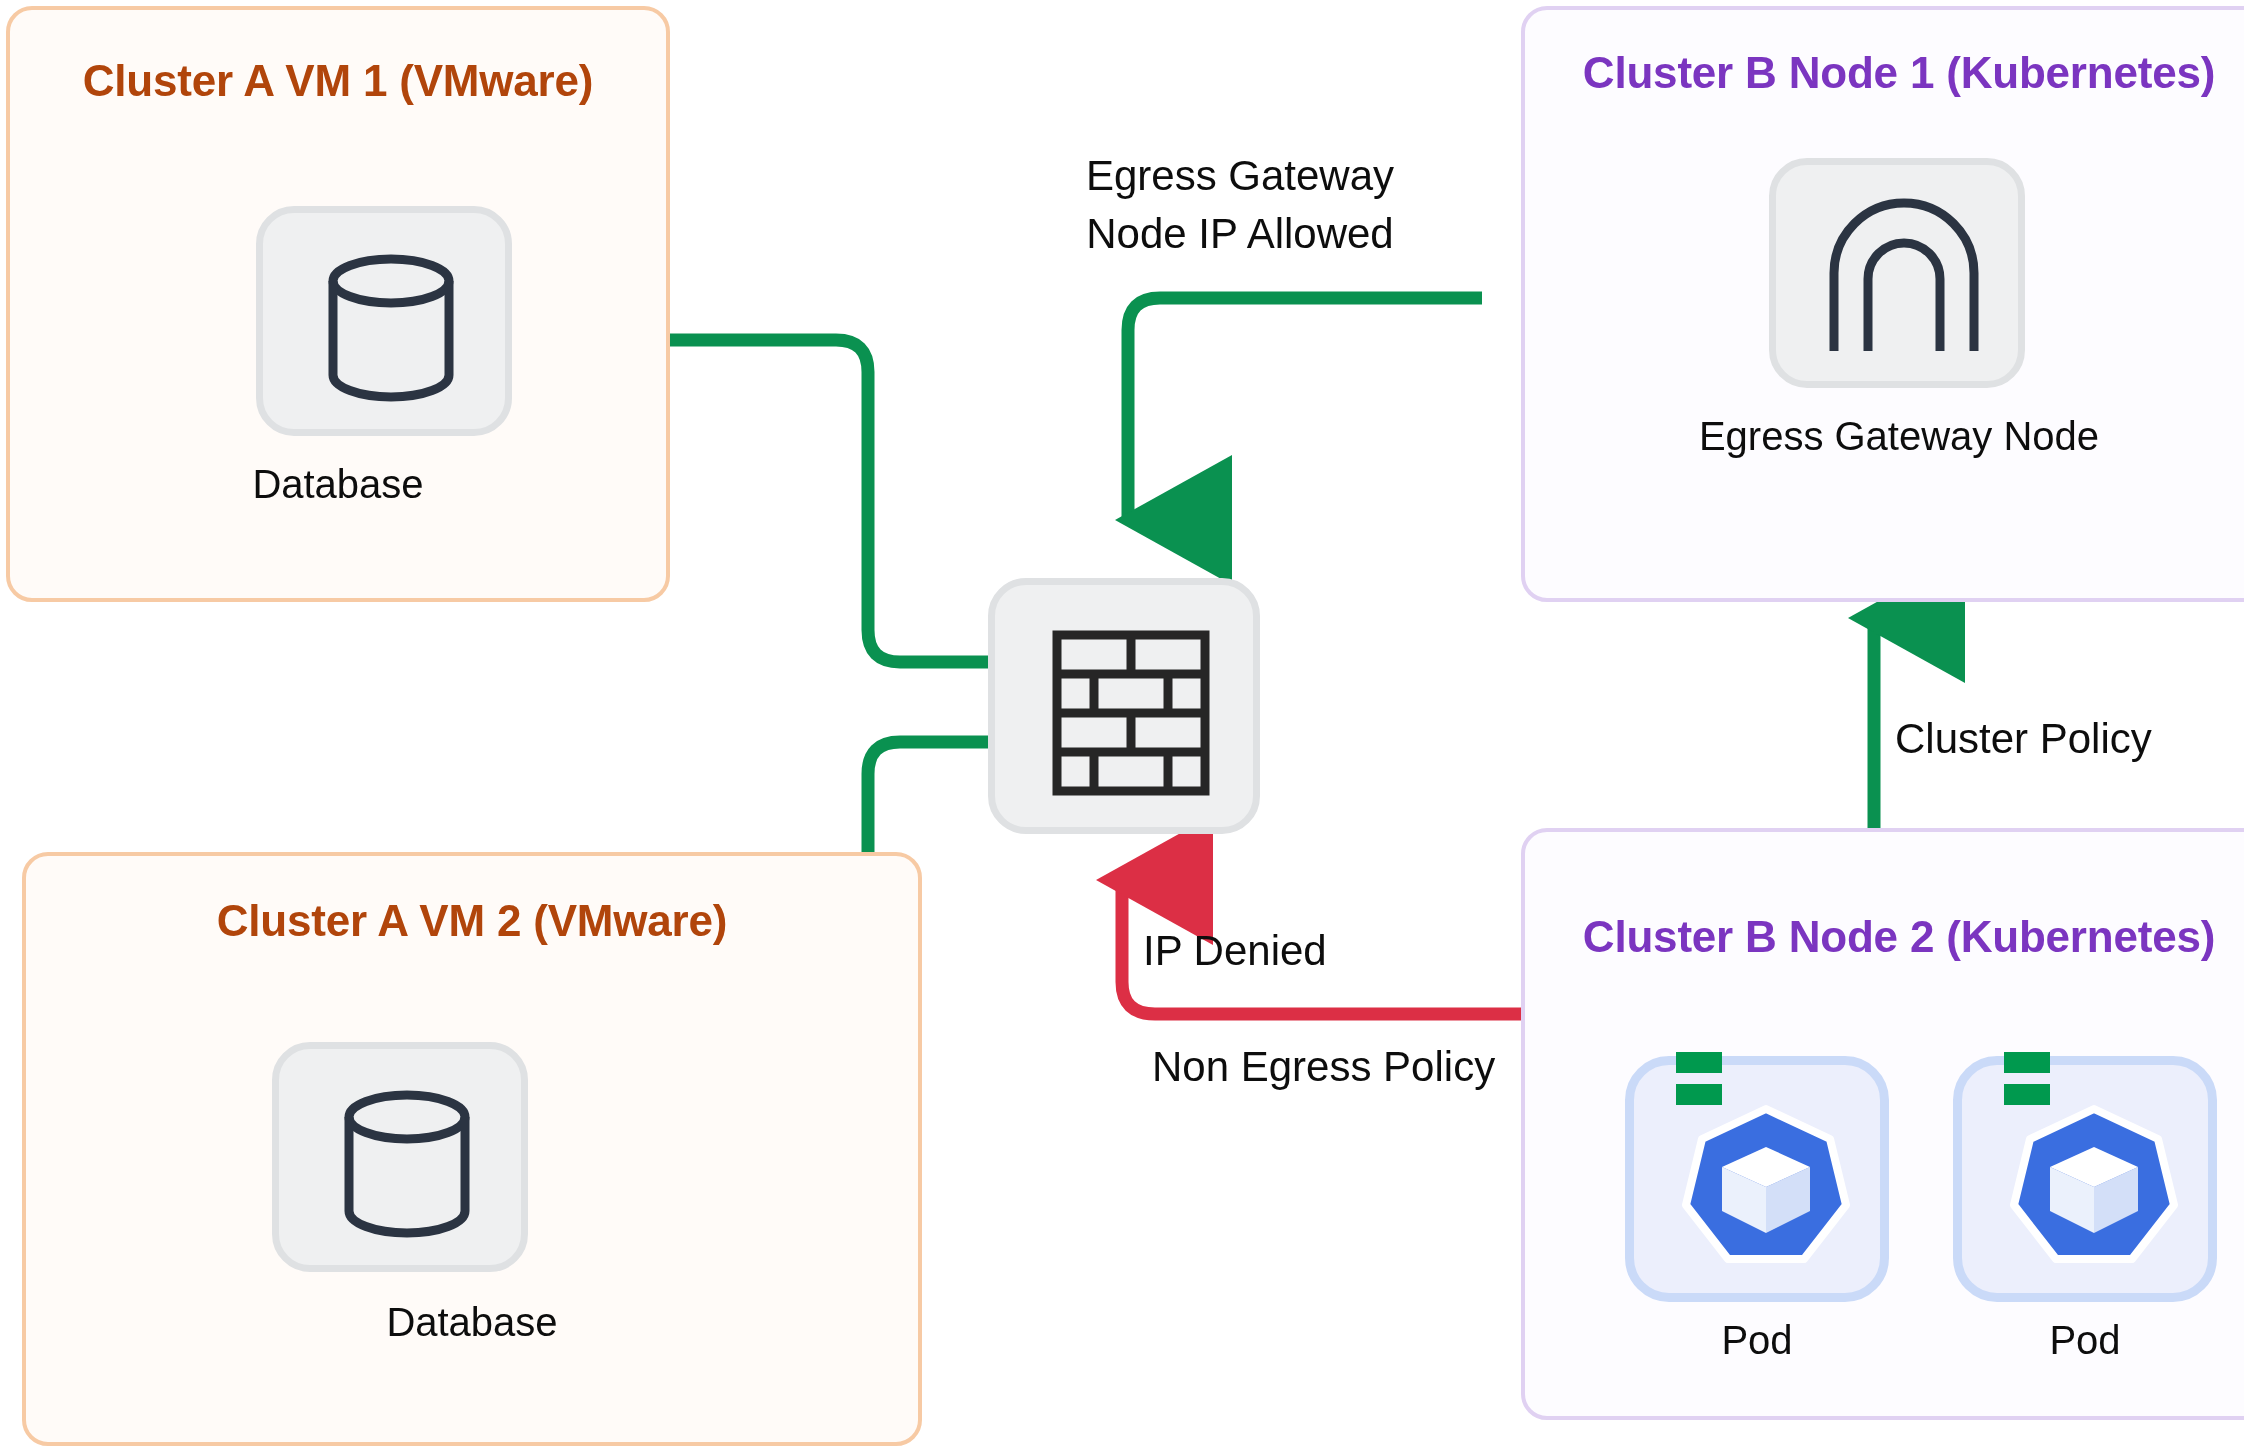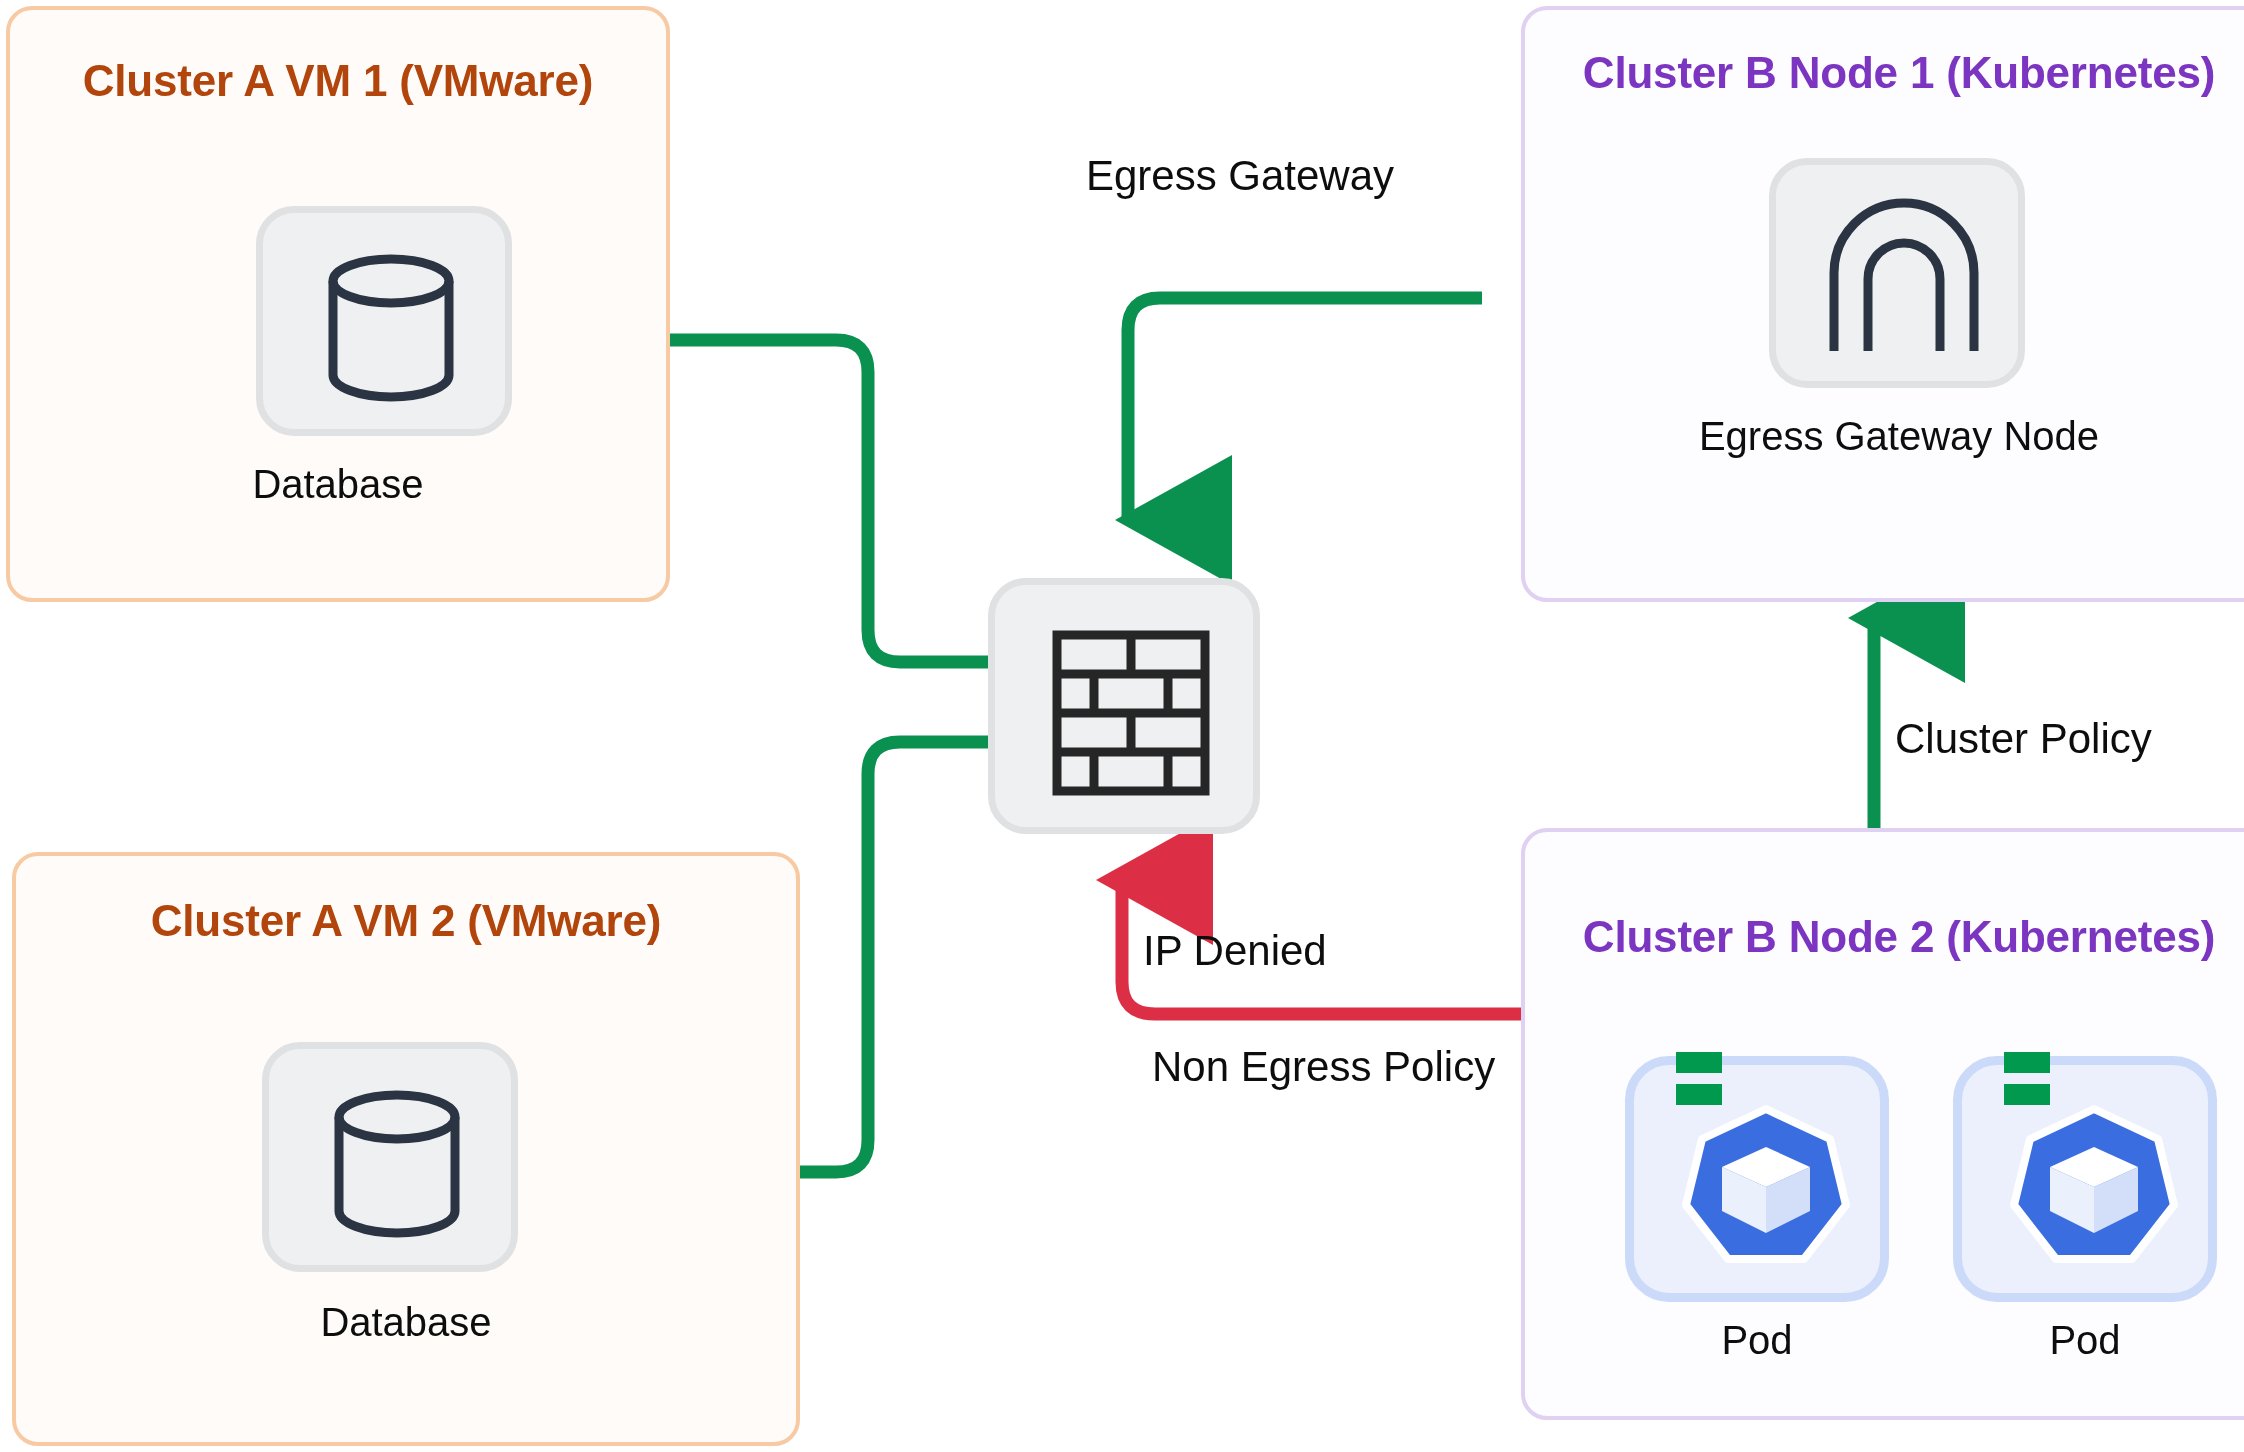--- a/index.html
+++ b/index.html
@@ -132,21 +132,21 @@
     <div class="group-title title-k8s" style="top:38px;">Cluster B Node 1 (Kubernetes)</div>
     <div class="tile tile-gray" style="left:244px; top:148px; width:256px; height:230px;">
       <svg viewBox="0 0 256 230" width="256" height="230">
         <path d="M 58,186 L 58,108 A 70,70 0 0 1 198,108 L 198,186" fill="none" stroke="#2b3442" stroke-width="9" stroke-linecap="butt"></path>
         <path d="M 92,186 L 92,114 A 36,36 0 0 1 164,114 L 164,186" fill="none" stroke="#2b3442" stroke-width="9" stroke-linecap="butt"></path>
       </svg>
     </div>
     <div class="node-label" style="left:0; right:0; top:404px;">Egress Gateway Node</div>
   </div>
 
-  <div class="group-box group-vmware" style="left:12px; top:852px; width:788px; height:594px;">
+  <div class="group-box group-vmware" style="left:22px; top:852px; width:900px; height:594px;">
     <div class="group-title title-vmware" style="top:40px;">Cluster A VM 2 (VMware)</div>
     <div class="tile tile-gray" style="left:246px; top:186px; width:256px; height:230px;">
       <svg viewBox="0 0 256 230" width="256" height="230">
         <ellipse cx="128" cy="68" rx="58" ry="22" fill="none" stroke="#2b3442" stroke-width="9"></ellipse>
         <path d="M 70,68 L 70,162 A 58,22 0 0 0 186,162 L 186,68" fill="none" stroke="#2b3442" stroke-width="9"></path>
       </svg>
     </div>
     <div class="node-label" style="left:0; right:0; top:444px;">Database</div>
   </div>
 
@@ -201,20 +201,21 @@
         <line x1="173" y1="89" x2="173" y2="128"></line>
         <line x1="136" y1="128" x2="136" y2="167"></line>
         <line x1="99" y1="167" x2="99" y2="206"></line>
         <line x1="173" y1="167" x2="173" y2="206"></line>
       </g>
     </svg>
   </div>
 
   <div class="edge-label center" style="left:1040px; top:155px; width:400px;">
     <div>Egress Gateway</div>
+    <div style="margin-top:16px;">Node IP Allowed</div>
   </div>
 
   <div class="edge-label" style="left:1143px; top:930px;">IP Denied</div>
 
   <div class="edge-label" style="left:1152px; top:1046px;">Non Egress Policy</div>
 
   <div class="edge-label" style="left:1895px; top:718px;">Cluster Policy</div>
 
 </div>
 

